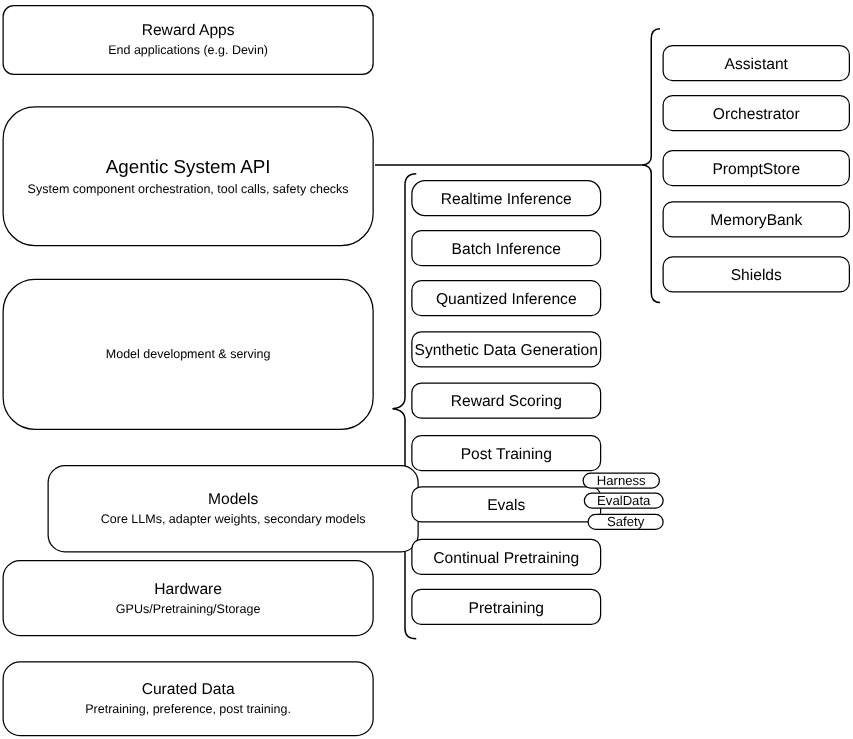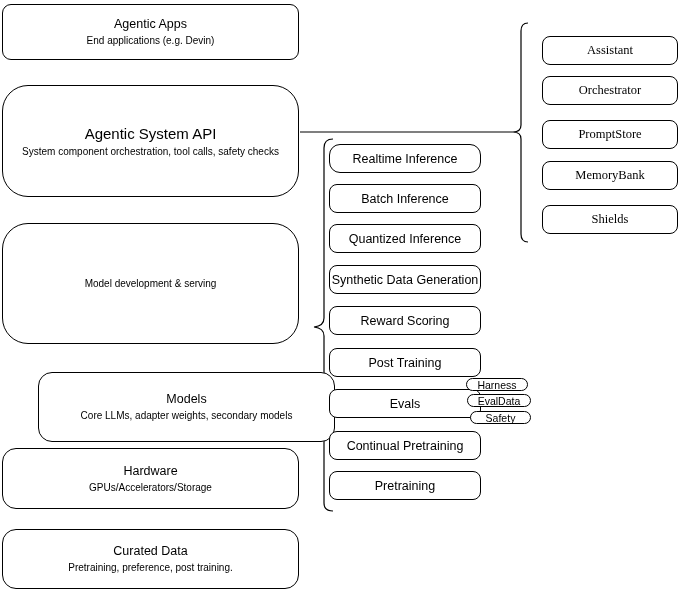--- a/index.html
+++ b/index.html
@@ -28,22 +28,22 @@
   .r-md  { border-radius: 14px; }
   .r-lg  { border-radius: 26px; }
   .node .title { font-size: 12.5px; line-height: 14px; }
   .node.big .title { font-size: 15px; line-height: 17px; }
   .node .subtitle { font-size: 10px; line-height: 12px; }
   .mbox {
     left: 329px; width: 152px; height: 29px;
     border-radius: 8px; font-size: 12.5px;
   }
   .rbox {
-    left: 542px; width: 136px; height: 29px;
-    border-radius: 8px; font-size: 12.5px; font-family: Liberation Serif, serif;
+    left: 530px; width: 150px; height: 29px;
+    border-radius: 8px; font-size: 12.5px;
   }
   .pill {
     position: absolute;
     box-sizing: border-box;
     border: 1px solid #000;
     background: #fff;
     border-radius: 8px;
     font-size: 10.5px;
     display: flex;
     align-items: center;
@@ -59,41 +59,41 @@
 
 <div class="canvas">
 
   <svg class="connectors" width="682" height="591" viewBox="0 0 682 591">
     <path d="M300,132 L513,132" stroke="#000" stroke-width="1.2" fill="none"></path>
     <path d="M528,23 Q521,23 521,31 L521,125 Q521,132 513,132 Q521,132 521,139 L521,234 Q521,242 528,242" stroke="#000" stroke-width="1.2" fill="none"></path>
     <path d="M333,139 Q324,139 324,148 L324,318 Q324,326 314,327 Q324,328 324,336 L324,503 Q324,511 333,511" stroke="#000" stroke-width="1.2" fill="none"></path>
   </svg>
 
   <div class="node lbox r-sm" style="top:4px; height:56px;">
-    <div class="title">Agentic Apps</div>
+    <div class="title">Reward Apps</div>
     <div class="subtitle">End applications (e.g. Devin)</div>
   </div>
 
   <div class="node lbox r-lg big" style="top:85px; height:112px;">
     <div class="title">Agentic System API</div>
     <div class="subtitle">System component orchestration, tool calls, safety checks</div>
   </div>
 
   <div class="node lbox r-lg big" style="top:223px; height:121px;">
     <div class="subtitle">Model development &amp; serving</div>
   </div>
 
   <div class="node lbox r-md" style="top:372px; height:70px;margin-left:36px;">
     <div class="title">Models</div>
     <div class="subtitle">Core LLMs, adapter weights, secondary models</div>
   </div>
 
   <div class="node lbox r-md" style="top:448px; height:61px;">
     <div class="title">Hardware</div>
-    <div class="subtitle">GPUs/Accelerators/Storage</div>
+    <div class="subtitle">GPUs/Pretraining/Storage</div>
   </div>
 
   <div class="node lbox r-md" style="top:529px; height:60px;">
     <div class="title">Curated Data</div>
     <div class="subtitle">Pretraining, preference, post training.</div>
   </div>
 
   <div class="node mbox" style="top:144px;border-radius:11px;">Realtime Inference</div>
   <div class="node mbox" style="top:184px;">Batch Inference</div>
   <div class="node mbox" style="top:224px;">Quantized Inference</div>

